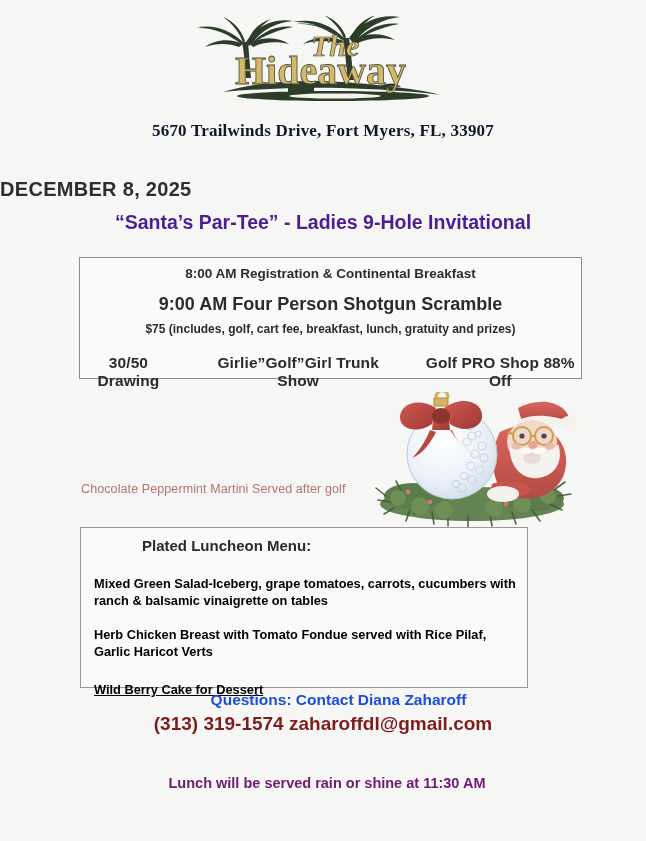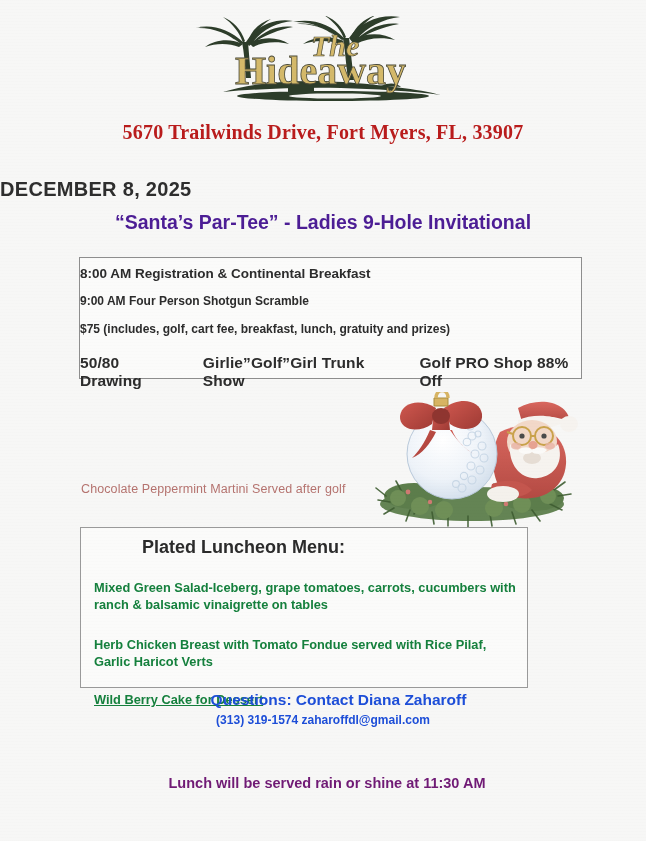--- a/index.html
+++ b/index.html
@@ -40,23 +40,23 @@
   }
   .logo-svg { display: block; }
 
   .address {
     position: absolute;
     left: 0; right: 0;
     top: 121px;
     text-align: center;
     font-family: "Liberation Serif", serif;
     font-weight: bold;
-    font-size: 20px;
+    font-size: 17px;
     letter-spacing: .2px;
-    color: #b91c1c;
+    color: #0f172a;
   }
 
   
   .date-line {
     position: absolute;
     left: 0; right: 0;
     top: 178px;
     font-size: 20px;
     font-weight: bold;
     letter-spacing: .3px;
@@ -80,26 +80,26 @@
     top: 257px;
     width: 503px;
     height: 122px;
     border: 1.4px solid #8e8e8e;
     box-sizing: border-box;
     background: #fbfbfa;
   }
   .details-line {
     position: absolute;
     left: 0; right: 0;
-    text-align: left;
+    text-align: center;
     font-weight: bold;
     color: #2c2c2c;
   }
   .dl1 { top: 8px;  font-size: 13.5px; }
-  .dl2 { top: 36px; font-size: 12px; }
+  .dl2 { top: 36px; font-size: 18px; }
   .dl3 { top: 64px; font-size: 12px; }
   .dl4 {
     top: 96px;
     font-size: 15.5px;
     letter-spacing: .1px;
     display: flex;
     justify-content: center;
     gap: 26px;
   }
 
@@ -149,54 +149,54 @@
     box-sizing: border-box;
     background: #fbfbfa;
   }
   .menu-inner {
     position: absolute;
     left: 13px;
     top: 9px;
     right: 10px;
   }
   .menu-heading {
-    font-size: 18px;
+    font-size: 15px;
     font-weight: bold;
     color: #2b2b2b;
     padding-left: 48px;
   }
   .menu-item {
     font-size: 12.8px;
     font-weight: bold;
-    color: #15803d;
+    color: #000000;
     line-height: 16.5px;
   }
   .mi1 { margin-top: 22px; }
-  .mi2 { margin-top: 24px; }
+  .mi2 { margin-top: 18px; }
   .mi3 { margin-top: 22px; text-decoration: underline; }
 
   
   .contact1 {
     position: absolute;
     left: 0; right: 0;
     top: 691px;
     text-align: center;
     font-size: 15.5px;
     font-weight: bold;
     color: #1d4ed8;
     margin-left: 31px;
   }
   .contact2 {
     position: absolute;
     left: 0; right: 0;
     top: 713px;
     text-align: center;
-    font-size: 12px;
-    font-weight: bold;
-    color: #1d4ed8;
+    font-size: 19px;
+    font-weight: bold;
+    color: #7f1d1d;
   }
   .footer-note {
     position: absolute;
     left: 8px; right: 0;
     top: 775px;
     text-align: center;
     font-size: 14.5px;
     font-weight: bold;
     color: #701a75;
   }
@@ -247,21 +247,21 @@
   <div class="address">5670 Trailwinds Drive, Fort Myers, FL, 33907</div>
 
   <div class="date-line">DECEMBER 8, 2025</div>
   <div class="subtitle-line">“Santa’s Par-Tee” -   Ladies 9-Hole Invitational</div>
 
   <div class="details-box">
     <div class="details-line dl1">8:00 AM Registration &amp; Continental Breakfast</div>
     <div class="details-line dl2">9:00 AM Four Person Shotgun Scramble</div>
     <div class="details-line dl3">$75 (includes, golf, cart fee, breakfast, lunch, gratuity and prizes)</div>
     <div class="details-line dl4">
-      <span>50/80 Drawing</span>
+      <span>30/50 Drawing</span>
       <span>Girlie”Golf”Girl Trunk Show</span>
       <span>Golf PRO Shop 88% Off</span>
     </div>
   </div>
 
 
   <div class="martini">Chocolate Peppermint Martini Served after golf</div>
 
   <div class="santa">
     <svg width="206" height="140" viewBox="0 0 206 140">

